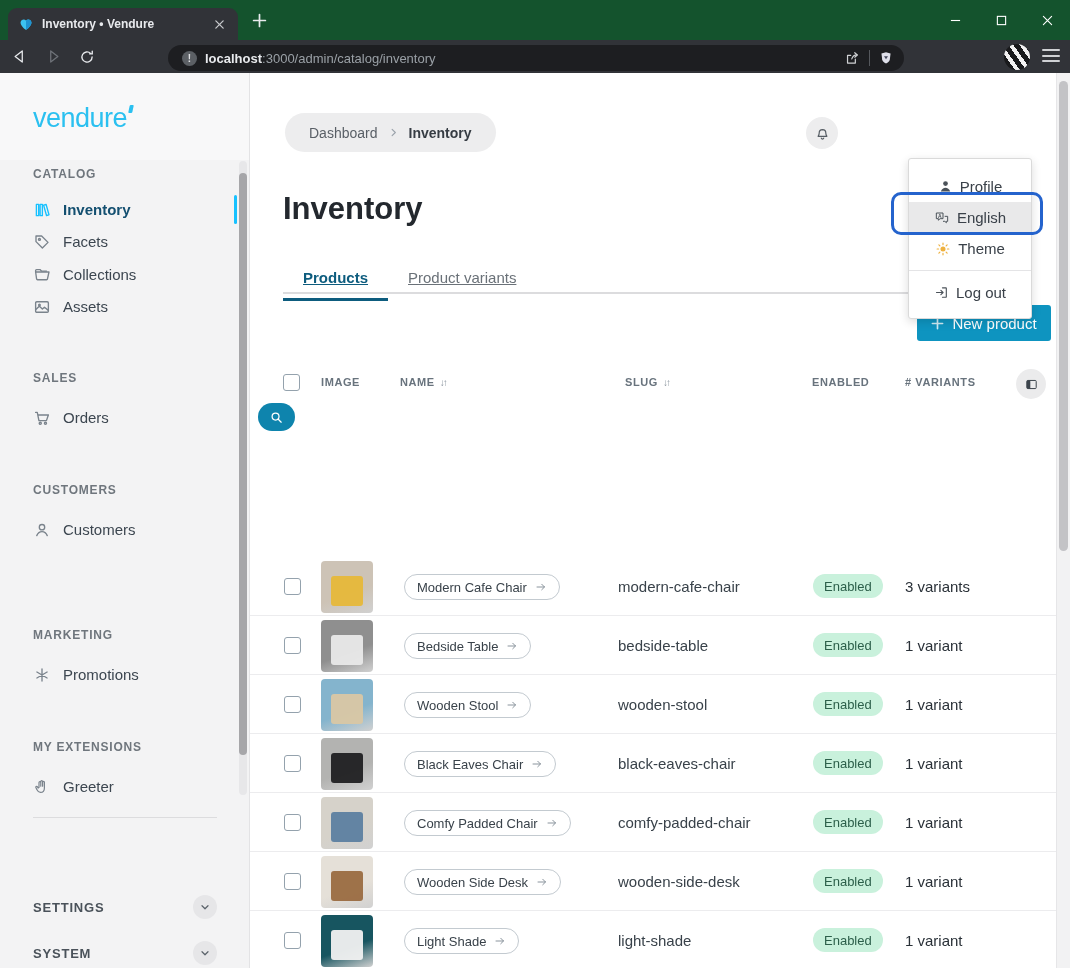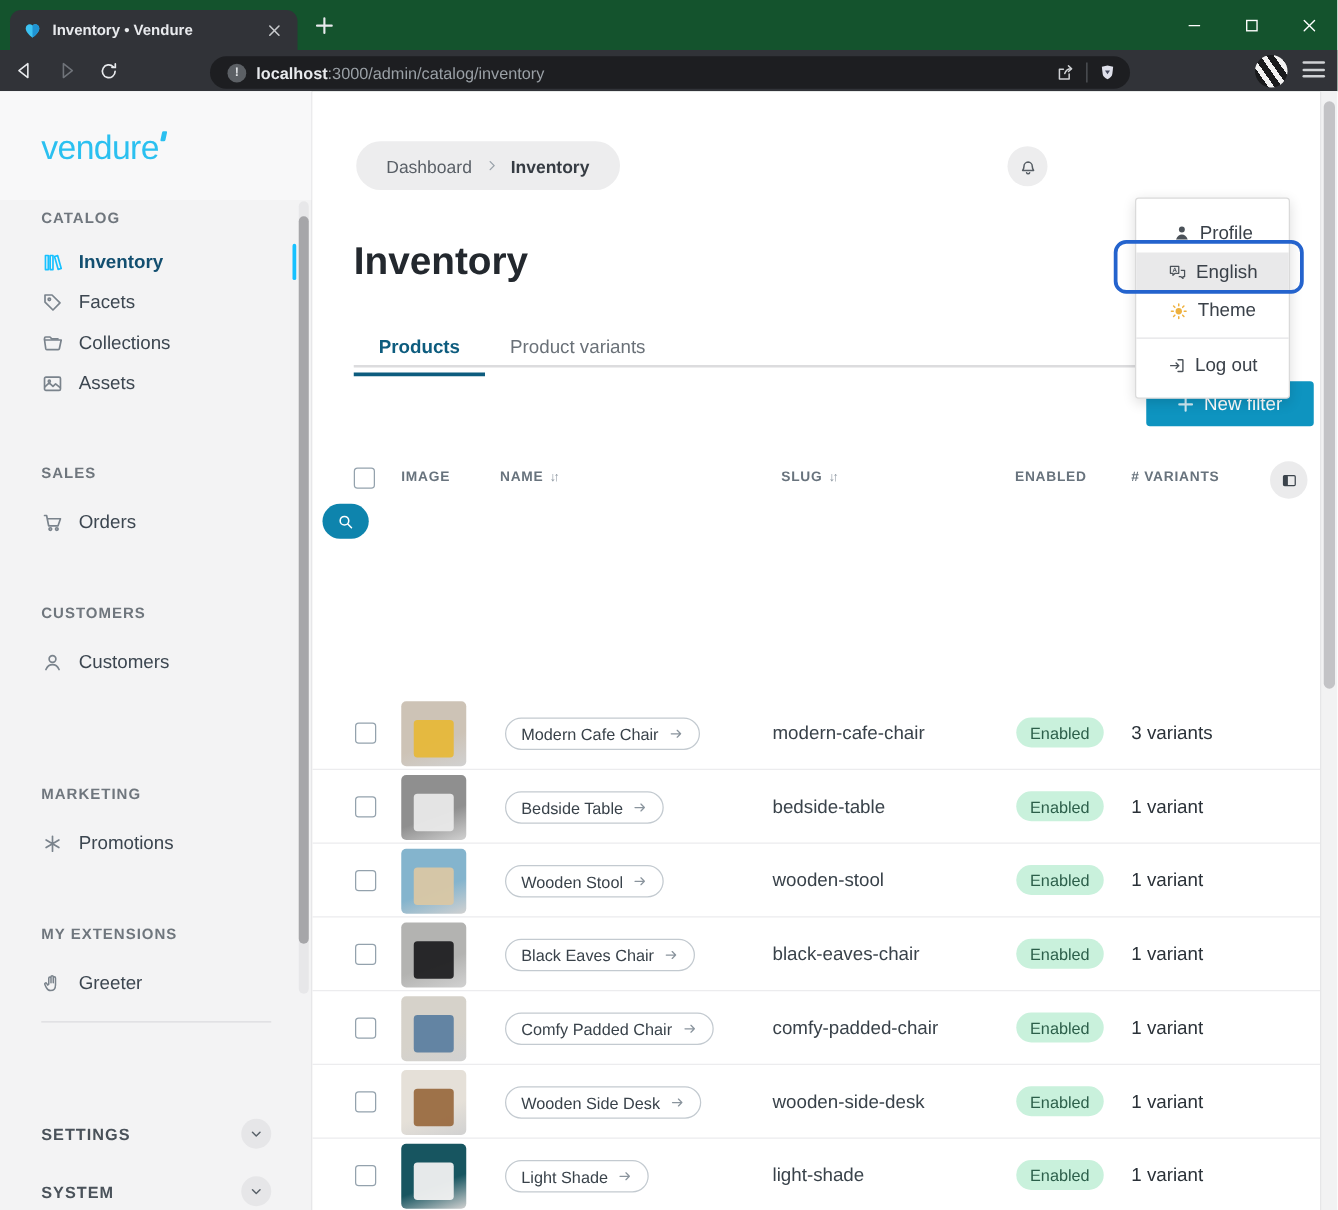--- a/index.html
+++ b/index.html
@@ -72,21 +72,21 @@
     border-radius:3px; box-shadow:0 3px 10px rgba(0,0,0,.14); z-index:50; padding:12px 0 10px; }
   .dd-item { height:31px; display:flex; align-items:center; justify-content:center; gap:7px; font-size:15px; color:#3a4149; }
   .dd-item.hl { background:#e9e9ea; }
   .dd-item .ddi { color:#4b5259; display:flex; }
   .dd-divider { height:1px; background:#e4e4e6; margin:6px 0; }
   .annotation { position:absolute; left:641px; top:119px; width:152px; height:43px; border:3px solid #2463cd;
     border-radius:10px; z-index:60; pointer-events:none; }
 
   .page-title { position:absolute; left:33px; top:118px; font-size:31px; font-weight:bold; color:#23282e; }
   .tabs { position:absolute; left:33px; top:188px; display:flex; }
-  .tabitem { font-size:15px; color:#6a7178; padding:8px 20px 12px; }
+  .tabitem { font-size:15px; color:#6a7178; padding:8px 20px 12px;text-decoration:underline; }
   .tabitem.active { color:#0d5c7e; font-weight:bold; border-bottom:3px solid #0d5c7e; }
   .tabs-divider { position:absolute; left:33px; top:219px; width:745px; height:2px; background:#dcdcde; }
 
   .primary-btn { position:absolute; left:667px; top:232px; width:134px; height:36px; background:#0e94c0; color:#fff;
     border:none; border-radius:3px; font-size:15px; font-family:inherit; display:flex; align-items:center; justify-content:center; gap:8px; z-index:10; }
 
   .thead { position:absolute; left:0; top:285px; width:806px; height:52px; }
   .th { position:absolute; top:18px; font-size:11px; font-weight:bold; letter-spacing:0.6px; color:#68737d; display:flex; gap:5px; align-items:center; }
   .sort-glyph { font-size:10px; color:#8a949e; letter-spacing:-2px; }
   .cols-btn { position:absolute; left:766px; top:11px; width:30px; height:30px; border-radius:50%; background:#ebebec;
@@ -390,21 +390,21 @@
       <div class="tabitem">Product variants</div>
     </div>
     <div class="tabs-divider"></div>
 
     <button class="primary-btn">
       <span>
           <svg width="13" height="13" viewBox="0 0 14 14" fill="none" stroke="#cfeaf4" stroke-width="1.8" stroke-linecap="round">
             <path d="M7 1.5v11M1.5 7h11"></path>
           </svg>
         </span>
-      <span>New filter</span>
+      <span>New product</span>
     </button>
 
     <div class="thead">
       <span class="checkbox" style="position:absolute;left:33px;top:16px"></span>
       <span class="th" style="left:71px">IMAGE</span>
       <span class="th" style="left:150px">
           <span>NAME</span>
           <span class="sort-glyph">↓↑</span>
         </span>
       <span class="th" style="left:375px">

